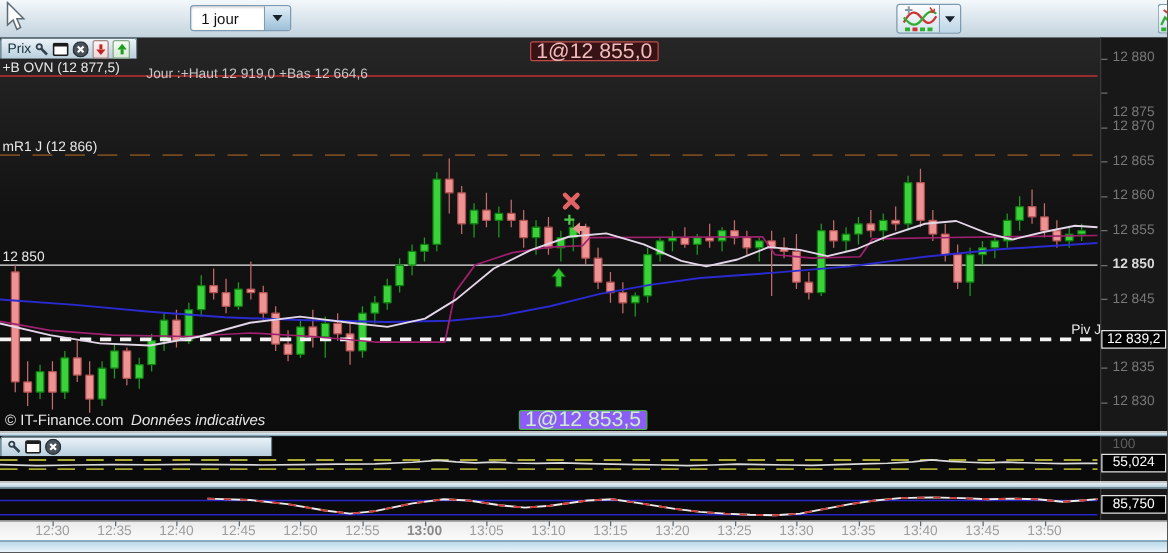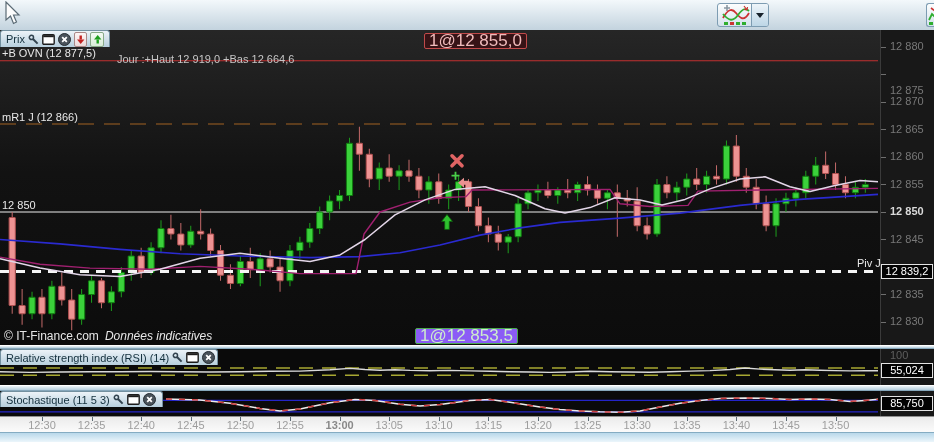--- a/index.html
+++ b/index.html
@@ -55,20 +55,26 @@
 </style>
 </head>
 <body>
 
 <div class="screen">
 
   <div class="abs toolbar">
     <svg class="abs" style="left:3px;top:1px" width="20" height="26">
       <polygon points="3,1 3,19 7.5,15 10.5,22.5 13.5,21 10.5,14 16,14" fill="#fdfdfd" stroke="#5b6b75" stroke-width="1.2"></polygon>
     </svg>
+    <div class="dd" style="left:152px;width:81px">
+      <span>1 jour</span>
+      <span class="arrow">
+          <span class="tri"></span>
+        </span>
+    </div>
     <div class="toolbtn" style="left:717px;width:52px">
       <svg width="32" height="22" style="margin-left:2px">
         <path d="M4 4 H10 M7 1 V7" stroke="#8a98a2" stroke-width="1.6"></path>
         <path d="M3 14 C8 5 12 4 16 9 S24 18 29 9" stroke="#cc3333" fill="none" stroke-width="1.8"></path>
         <path d="M3 10 C9 17 13 18 18 11 S26 4 29 7" stroke="#2fae2f" fill="none" stroke-width="1.8"></path>
         <rect x="4" y="18" width="4" height="3" fill="#2fae2f"></rect>
           <rect x="10" y="18" width="4" height="3" fill="#cc3333"></rect>
         <rect x="16" y="18" width="4" height="3" fill="#2fae2f"></rect>
           <rect x="22" y="18" width="4" height="3" fill="#2fae2f"></rect>
         <path d="M24 2 l3 4 M27 6 l0.5 -3 M27 6 l-3 -0.5" stroke="#cc3333" stroke-width="1.2" fill="none"></path>
@@ -332,21 +338,20 @@
 
   <div class="sep" style="top:345px;height:4px"></div>
 
   <svg id="rsi-svg" class="abs" style="left:0;top:349px" width="880" height="36" viewBox="0 349 880 36">
       <rect x="0" y="349" width="880" height="36" fill="#0a0a0a"></rect>
       <line x1="0" y1="368" x2="878" y2="368" stroke="#a8a832" stroke-width="1.5" stroke-dasharray="14 9"></line>
       <line x1="0" y1="375.3" x2="878" y2="375.3" stroke="#a8a832" stroke-width="1.5" stroke-dasharray="14 9"></line>
       <polyline points="0,371.7 30,372.4 60,372.0 90,371.7 120,371.8 150,371.5 180,371.7 210,372.0 240,371.7 270,371.3 300,371.1 330,369.8 350,368.4 365,369.5 380,370.2 395,369.8 410,370.4 430,370.7 450,370.4 470,370.9 490,371.3 510,371.7 530,372.0 550,372.4 570,372.0 590,371.3 610,371.7 630,372.0 650,372.2 670,371.7 690,371.1 710,370.6 730,369.5 745,368.0 760,369.1 775,369.8 790,370.2 805,369.8 820,370.2 835,370.6 850,370.9 865,370.7 878,370.7" fill="none" stroke="#dadada" stroke-width="1.4"></polyline>
     </svg>
   <div class="ptab" style="left:0;top:349px;width:218px;height:16px">
-    <span class="lbl">Relative strength index (RSI) (14)</span>
     <span class="ticon">
       <svg width="11" height="11">
           <circle cx="3.4" cy="3.4" r="2.1" fill="none" stroke="#31424e" stroke-width="1.5"></circle>
           <line x1="5" y1="5" x2="9.6" y2="9.6" stroke="#31424e" stroke-width="2"></line>
         </svg>
     </span>
     <span class="ticon">
       <svg width="13" height="11">
           <rect x="0.8" y="0.8" width="11.4" height="9.4" rx="1" fill="#fff" stroke="#1c1c1c" stroke-width="1.4"></rect>
           <rect x="1.2" y="1.2" width="10.6" height="2" fill="#1c1c1c"></rect>
@@ -364,41 +369,20 @@
 
   <div class="sep" style="top:385px;height:6px"></div>
 
   <svg id="stoch-svg" class="abs" style="left:0;top:391px" width="880" height="25" viewBox="0 391 880 25">
       <rect x="0" y="391" width="880" height="25" fill="#0a0a0a"></rect>
       <line x1="0" y1="400.40000000000003" x2="878" y2="400.40000000000003" stroke="#2424c8" stroke-width="1.2"></line>
       <line x1="0" y1="411.8" x2="878" y2="411.8" stroke="#2424c8" stroke-width="1.2"></line>
       <polyline points="166,398.9 200,400.0 230,403.3 260,408.4 280,410.9 300,408.9 330,402.7 355,399.4 375,400.4 400,404.2 420,406.1 440,404.6 470,400.4 490,399.4 510,402.3 540,407.1 560,409.5 580,410.9 600,411.8 620,412.2 640,410.9 660,407.1 680,403.3 700,400.4 720,398.5 745,397.9 770,398.5 790,399.4 810,398.9 830,399.4 850,401.4 865,400.4 878,399.3" fill="none" stroke="#ececec" stroke-width="1.5"></polyline>
       <polyline points="166,398.9 200,400.0 230,403.3 260,408.4 280,410.9 300,408.9 330,402.7 355,399.4 375,400.4 400,404.2 420,406.1 440,404.6 470,400.4 490,399.4 510,402.3 540,407.1 560,409.5 580,410.9 600,411.8 620,412.2 640,410.9 660,407.1 680,403.3 700,400.4 720,398.5 745,397.9 770,398.5 790,399.4 810,398.9 830,399.4 850,401.4 865,400.4 878,399.3" fill="none" stroke="#cc3a3a" stroke-width="1.5" stroke-dasharray="6 7"></polyline>
     </svg>
-  <div class="ptab" style="left:0;top:391px;width:163px;height:16px">
-    <span class="lbl">Stochastique (11 5 3)</span>
-    <span class="ticon">
-      <svg width="11" height="11">
-          <circle cx="3.4" cy="3.4" r="2.1" fill="none" stroke="#31424e" stroke-width="1.5"></circle>
-          <line x1="5" y1="5" x2="9.6" y2="9.6" stroke="#31424e" stroke-width="2"></line>
-        </svg>
-    </span>
-    <span class="ticon">
-      <svg width="13" height="11">
-          <rect x="0.8" y="0.8" width="11.4" height="9.4" rx="1" fill="#fff" stroke="#1c1c1c" stroke-width="1.4"></rect>
-          <rect x="1.2" y="1.2" width="10.6" height="2" fill="#1c1c1c"></rect>
-        </svg>
-    </span>
-    <span class="ticon">
-      <svg width="13" height="13">
-          <circle cx="6.5" cy="6.5" r="6" fill="#49525a" stroke="#262d33"></circle>
-          <path d="M4.2 4.2 L8.8 8.8 M8.8 4.2 L4.2 8.8" stroke="#fff" stroke-width="1.8"></path>
-        </svg>
-    </span>
-  </div>
   <div class="pxtag" style="top:396px">85,750</div>
 
   <div class="abs timeaxis" id="timeaxis">
       <div class="ttick" style="left: 42px;"></div>
       <div class="tlabel" style="left: 21px;">12:30</div>
       <div class="ttick" style="left: 91.6px;"></div>
       <div class="tlabel" style="left: 70.6px;">12:35</div>
       <div class="ttick" style="left: 141.2px;"></div>
       <div class="tlabel" style="left: 120.2px;">12:40</div>
       <div class="ttick" style="left: 190.8px;"></div>

